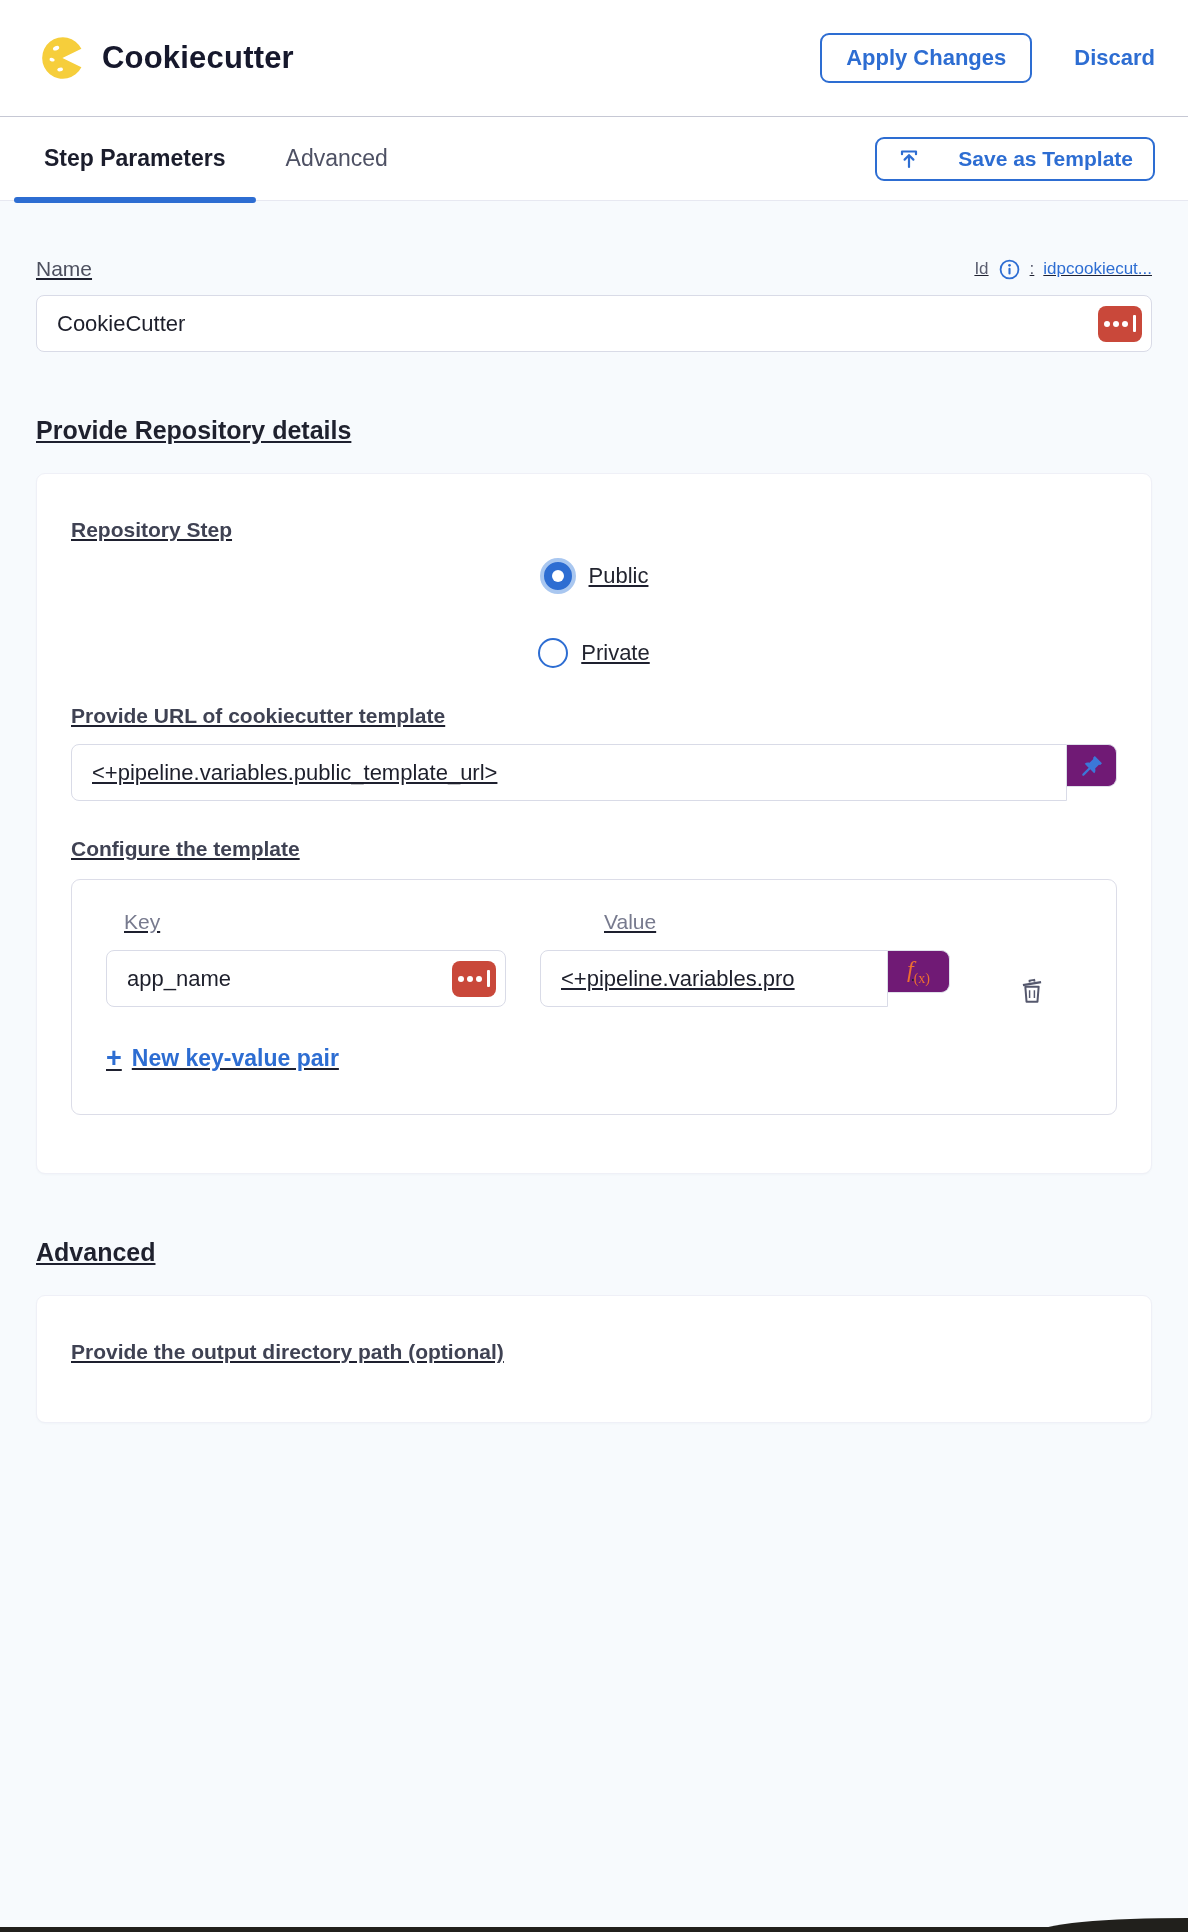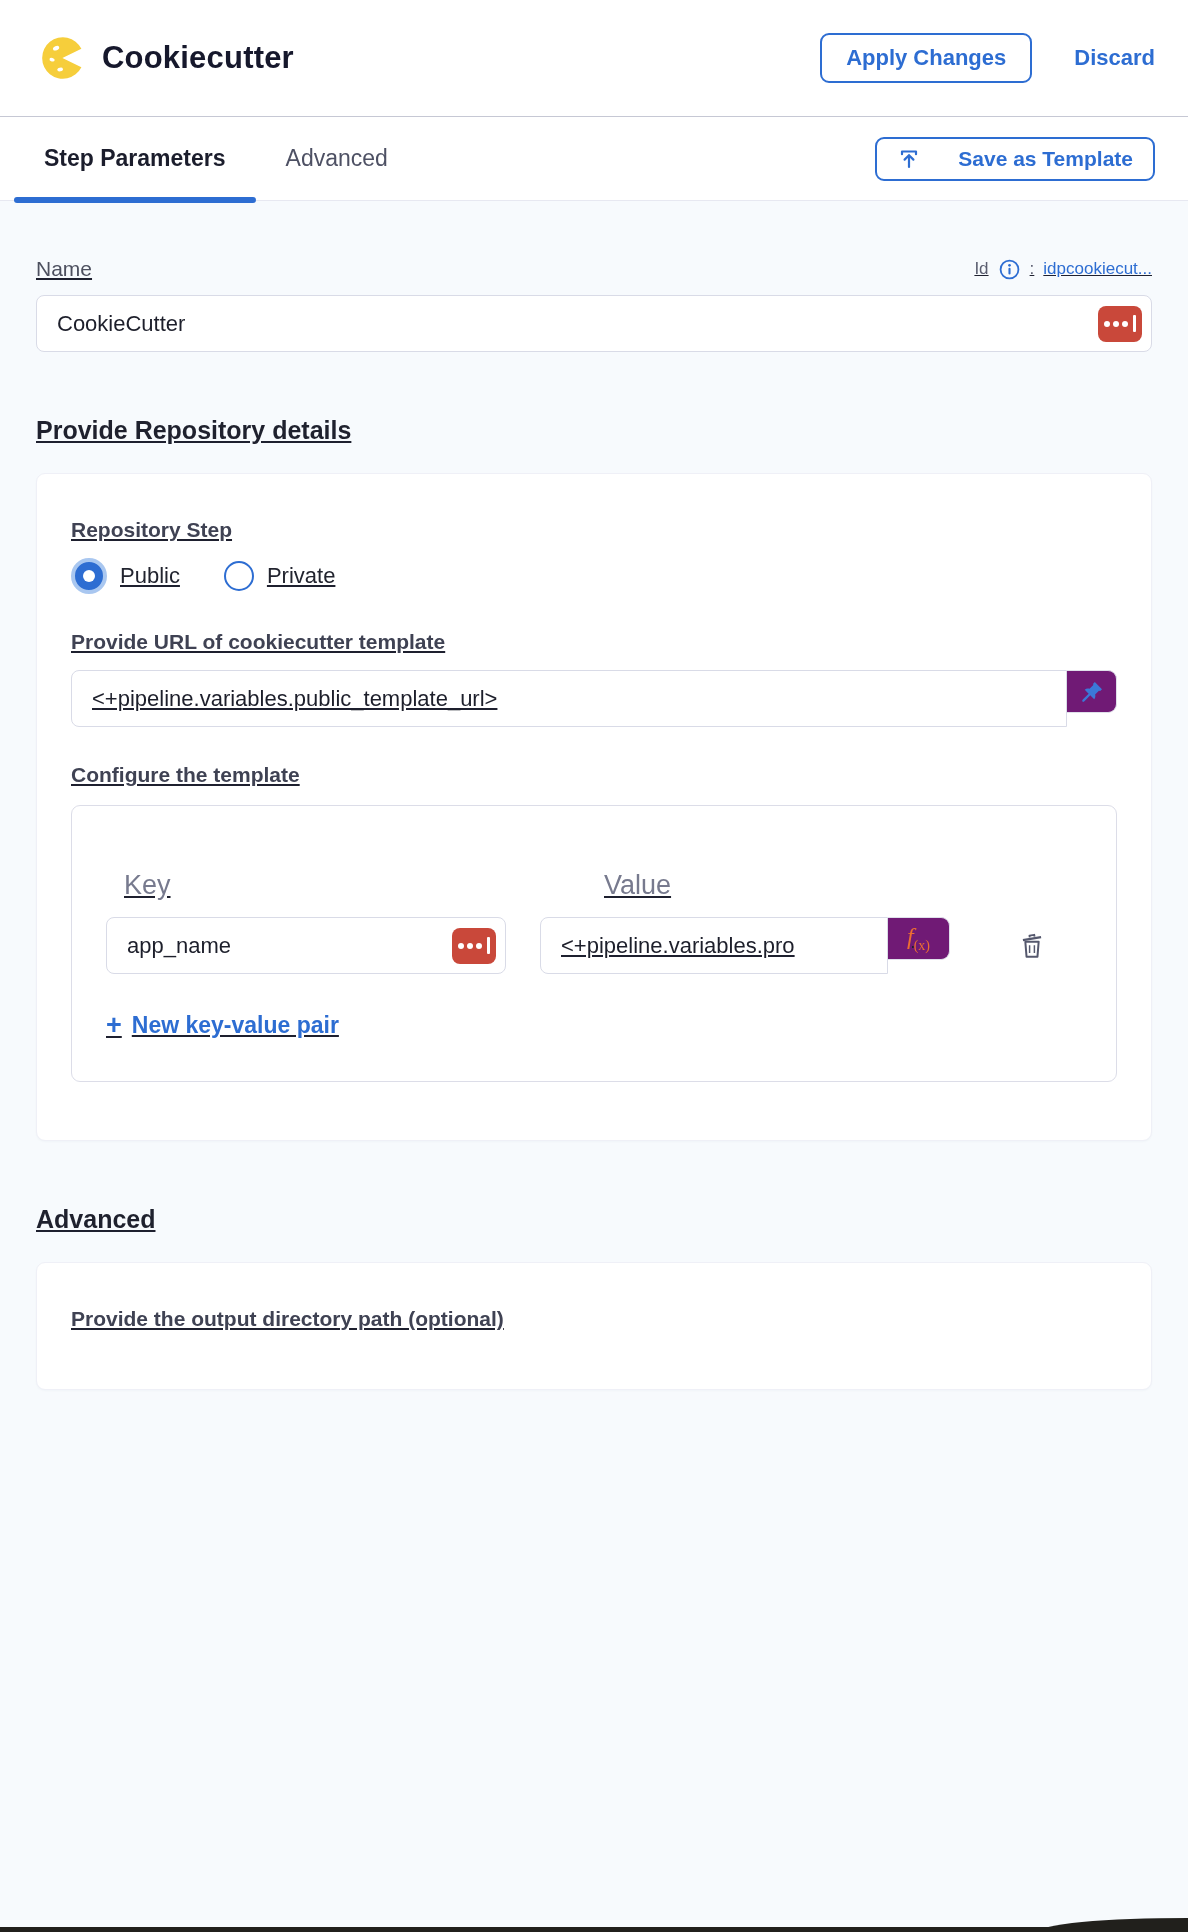--- a/index.html
+++ b/index.html
@@ -54,44 +54,44 @@
                  display:flex; align-items:center; justify-content:center; gap:3px;
                  border:none; cursor:pointer; }
   .fixed-badge .dot { width:6px; height:6px; border-radius:50%; background:#fff; }
   .fixed-badge .bar { width:3px; height:17px; background:#fff; margin-left:2px; border-radius:1px; }
 
   .section-heading { font-size:25px; font-weight:700; color:#1f212e; margin-top:64px; }
   .card { background:#fff; border:1px solid #eff0f7; border-radius:9px; margin-top:28px;
           padding:44px 34px 58px; box-shadow:0 1px 2px rgba(40,48,80,.03); }
 
   
-  .radio-row { display:flex; align-items:center; gap:44px; margin-top:16px; }
+  .radio-row { display:flex; align-items:center; gap:44px; margin-top:16px;flex-direction:column; }
   .radio { display:flex; align-items:center; gap:13px; cursor:pointer; }
   .radio-label { font-size:22px; color:#22242f; }
   .radio-dot { width:30px; height:30px; border-radius:50%; border:2px solid #2d6dd2; background:#fff; }
   .radio-dot.selected { width:36px; height:36px; border:4px solid #a9c7f0; background:#2d6dd2;
                         position:relative; }
   .radio-dot.selected::after { content:""; position:absolute; left:50%; top:50%;
                                transform:translate(-50%,-50%); width:12px; height:12px;
                                border-radius:50%; background:#fff; }
 
   .gap-lg { margin-top:36px; }
   .input-group { display:flex; margin-top:16px; }
   .input-group .text-input { flex:1; border-radius:8px 0 0 8px; }
   .suffix-box { width:50px; height:43px; background:#701a75; border:1px solid #dfe0ea;
                 border-left:none; border-radius:0 9px 9px 0; display:flex; align-items:center;
                 justify-content:center; cursor:pointer; }
 
   
   .kv-box { border:1px solid #dcdde8; border-radius:9px; background:#fff;
             margin-top:18px; padding:30px 34px 42px; }
-  .kv-headers { display:flex; font-size:27px; color:#777a8e;margin-top:34px; }
+  .kv-headers { display:flex; font-size:21px; color:#777a8e; }
   .kv-headers .h-key { width:434px; padding-left:18px; }
   .kv-headers .h-value { padding-left:64px; }
-  .kv-row { display:flex; align-items:center; margin-top:16px; }
+  .kv-row { display:flex; align-items:flex-end; margin-top:16px; }
   .kv-key { position:relative; width:400px; }
   .kv-key .text-input { padding-right:74px; }
   .kv-value { display:flex; margin-left:34px; width:410px; }
   .kv-value .text-input { flex:1; border-radius:8px 0 0 8px; min-width:0; white-space:nowrap;
                           overflow:hidden; }
   .suffix-box.fx { width:62px; }
   .fx-text { color:#ed6e31; font-size:24px; font-style:italic; font-family:"Liberation Serif","DejaVu Serif",serif; }
   .fx-text sub { font-size:14px; font-style:normal; }
   .trash-btn { background:none; border:none; margin-left:66px; cursor:pointer; line-height:0; }
   .add-kv { display:flex; align-items:center; gap:10px; background:none; border:none;

